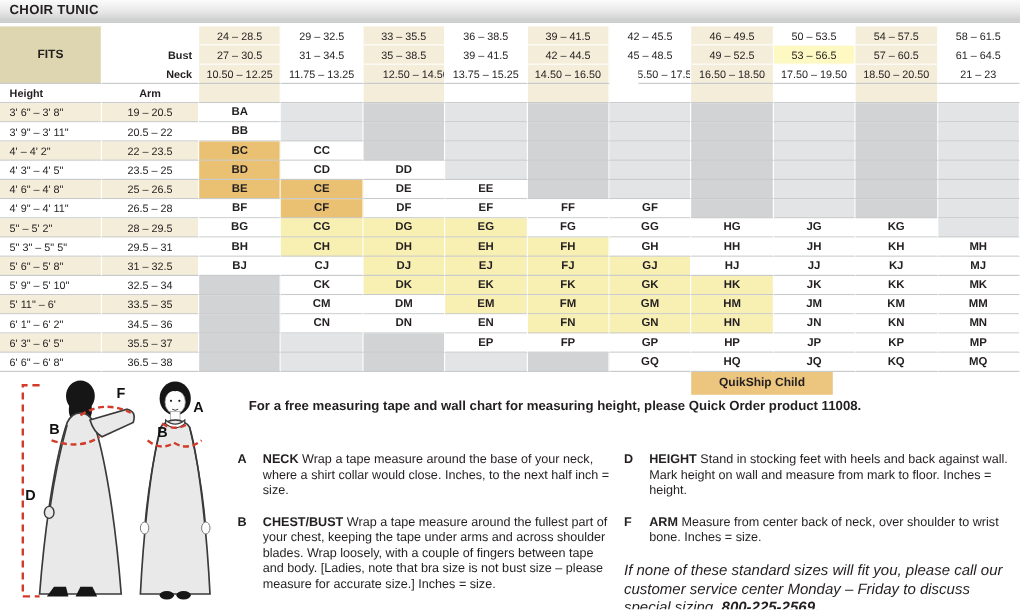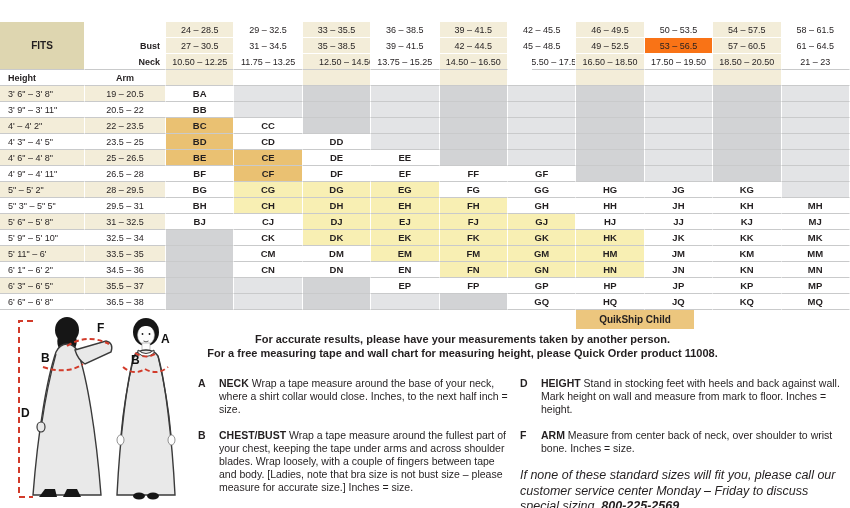--- a/index.html
+++ b/index.html
@@ -46,20 +46,23 @@
   .special { font-style:italic; font-size:12.5px; line-height:15.5px; margin-top:6px; }
   .special .phone { font-weight:bold; }
 
   svg text { font-family:"Liberation Sans", sans-serif; font-weight:bold; font-size:12px; fill:#111; }
 </style>
 </head>
 <body>
 
 <div class="page">
 
+  <div class="title-bar">
+    <span>CHOIR TUNIC</span>
+  </div>
 
   <div class="grid" id="grid">
       <div class="c fits" style="background: rgb(222, 214, 176);">FITS</div>
       <div class="c hlabel wb" style="grid-column: 2; margin-top: 20px;">Chest Child-Man</div>
       <div class="c range wb" style="background: rgb(243, 237, 217);">24 – 28.5</div>
       <div class="c range wb" style="background: rgb(255, 255, 255);">29 – 32.5</div>
       <div class="c range wb" style="background: rgb(243, 237, 217);">33 – 35.5</div>
       <div class="c range wb" style="background: rgb(255, 255, 255);">36 – 38.5</div>
       <div class="c range wb" style="background: rgb(243, 237, 217);">39 – 41.5</div>
       <div class="c range wb" style="background: rgb(255, 255, 255);">42 – 45.5</div>
@@ -68,21 +71,21 @@
       <div class="c range wb" style="background: rgb(243, 237, 217);">54 – 57.5</div>
       <div class="c range wb" style="background: rgb(255, 255, 255);">58 – 61.5</div>
       <div class="c hlabel wb" style="grid-column: 2;">Bust</div>
       <div class="c range wb" style="background: rgb(243, 237, 217);">27 – 30.5</div>
       <div class="c range wb" style="background: rgb(255, 255, 255);">31 – 34.5</div>
       <div class="c range wb" style="background: rgb(243, 237, 217);">35 – 38.5</div>
       <div class="c range wb" style="background: rgb(255, 255, 255);">39 – 41.5</div>
       <div class="c range wb" style="background: rgb(243, 237, 217);">42 – 44.5</div>
       <div class="c range wb" style="background: rgb(255, 255, 255);">45 – 48.5</div>
       <div class="c range wb" style="background: rgb(243, 237, 217);">49 – 52.5</div>
-      <div class="c range wb" style="background: #f97316;">53 – 56.5</div>
+      <div class="c range wb" style="background: #fef9c3;">53 – 56.5</div>
       <div class="c range wb" style="background: rgb(243, 237, 217);">57 – 60.5</div>
       <div class="c range wb" style="background: rgb(255, 255, 255);">61 – 64.5</div>
       <div class="c hlabel" style="grid-column: 2;">Neck</div>
       <div class="c range" style="background: rgb(243, 237, 217);">10.50 – 12.25</div>
       <div class="c range" style="background: rgb(255, 255, 255);">11.75 – 13.25</div>
       <div class="c range" style="background: rgb(243, 237, 217); padding-left: 20px;">12.50 – 14.50</div>
       <div class="c range" style="background: rgb(255, 255, 255);">13.75 – 15.25</div>
       <div class="c range" style="background: rgb(243, 237, 217);">14.50 – 16.50</div>
       <div class="c range" style="background: rgb(255, 255, 255); margin-left: 24px;">15.50 – 17.50</div>
       <div class="c range" style="background: rgb(243, 237, 217);">16.50 – 18.50</div>
@@ -310,21 +313,20 @@
       <ellipse cx="134" cy="180" rx="6" ry="3.5" fill="#161616"></ellipse>
       <ellipse cx="148" cy="180" rx="6" ry="3.5" fill="#161616"></ellipse>
       <path d="M130,37 Q141,44 152,37" fill="none" stroke="#d23b2a" stroke-width="2" stroke-dasharray="5,3"></path>
       <path d="M118,51 Q129,60 140,53 M140,53 Q152,60 163,51" fill="none" stroke="#d23b2a" stroke-width="2" stroke-dasharray="5,3"></path>
       <text x="156" y="27">A</text>
       <text x="126" y="48">B</text>
     </g>
   </svg>
 
   <div class="center-note">
-    <div>For accurate results, please have your measurements taken by another person.</div>
     <div>For a free measuring tape and wall chart for measuring height, please Quick Order product 11008.</div>
   </div>
 
   <div class="instr-col left" id="instr-left">
       <div class="instr"><span class="letter">A</span><span class="term">NECK </span><span>Wrap a tape measure around the base of your neck, where a shirt collar would close. Inches, to the next half inch = size.</span></div>
       <div class="instr"><span class="letter">B</span><span class="term">CHEST/BUST </span><span>Wrap a tape measure around the fullest part of your chest, keeping the tape under arms and across shoulder blades. Wrap loosely, with a couple of fingers between tape and body. [Ladies, note that bra size is not bust size – please measure for accurate size.] Inches = size.</span></div>
     </div>
 
   <div class="instr-col right">
     <div id="instr-right">

